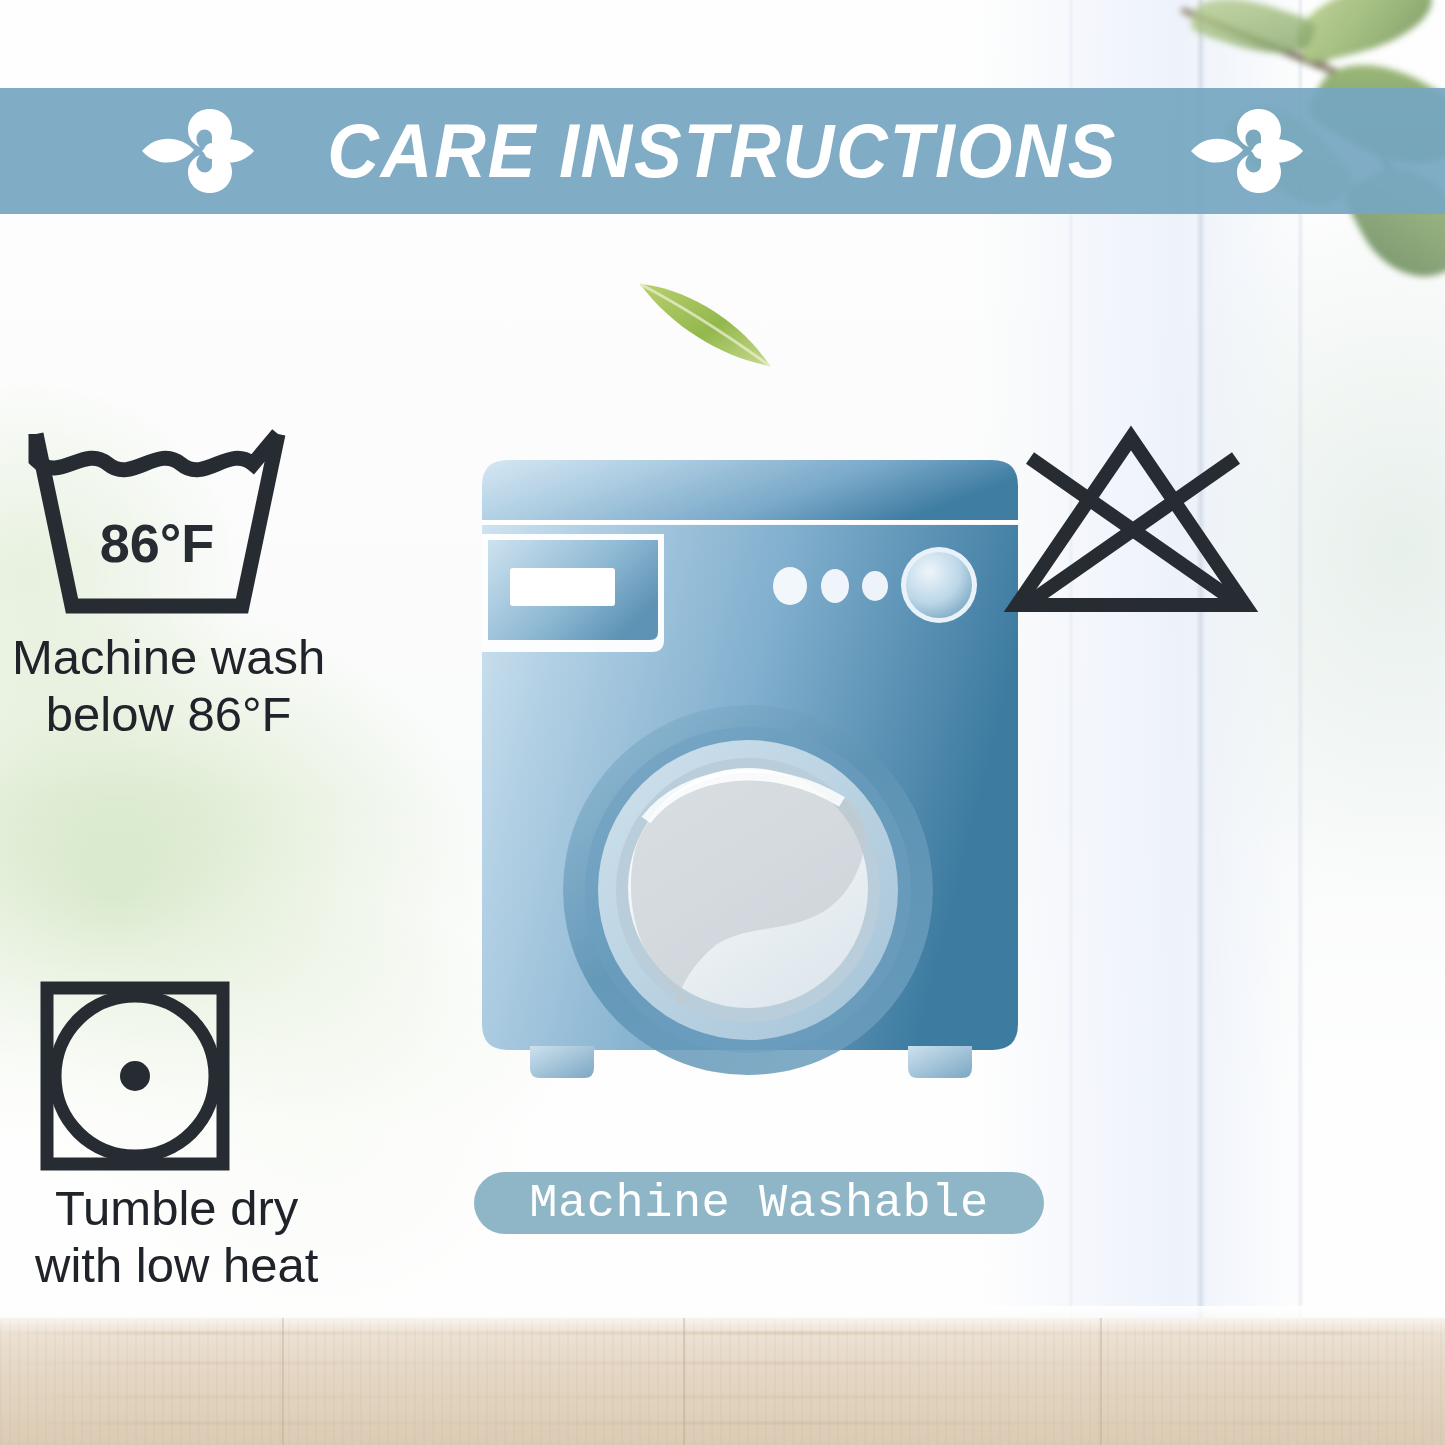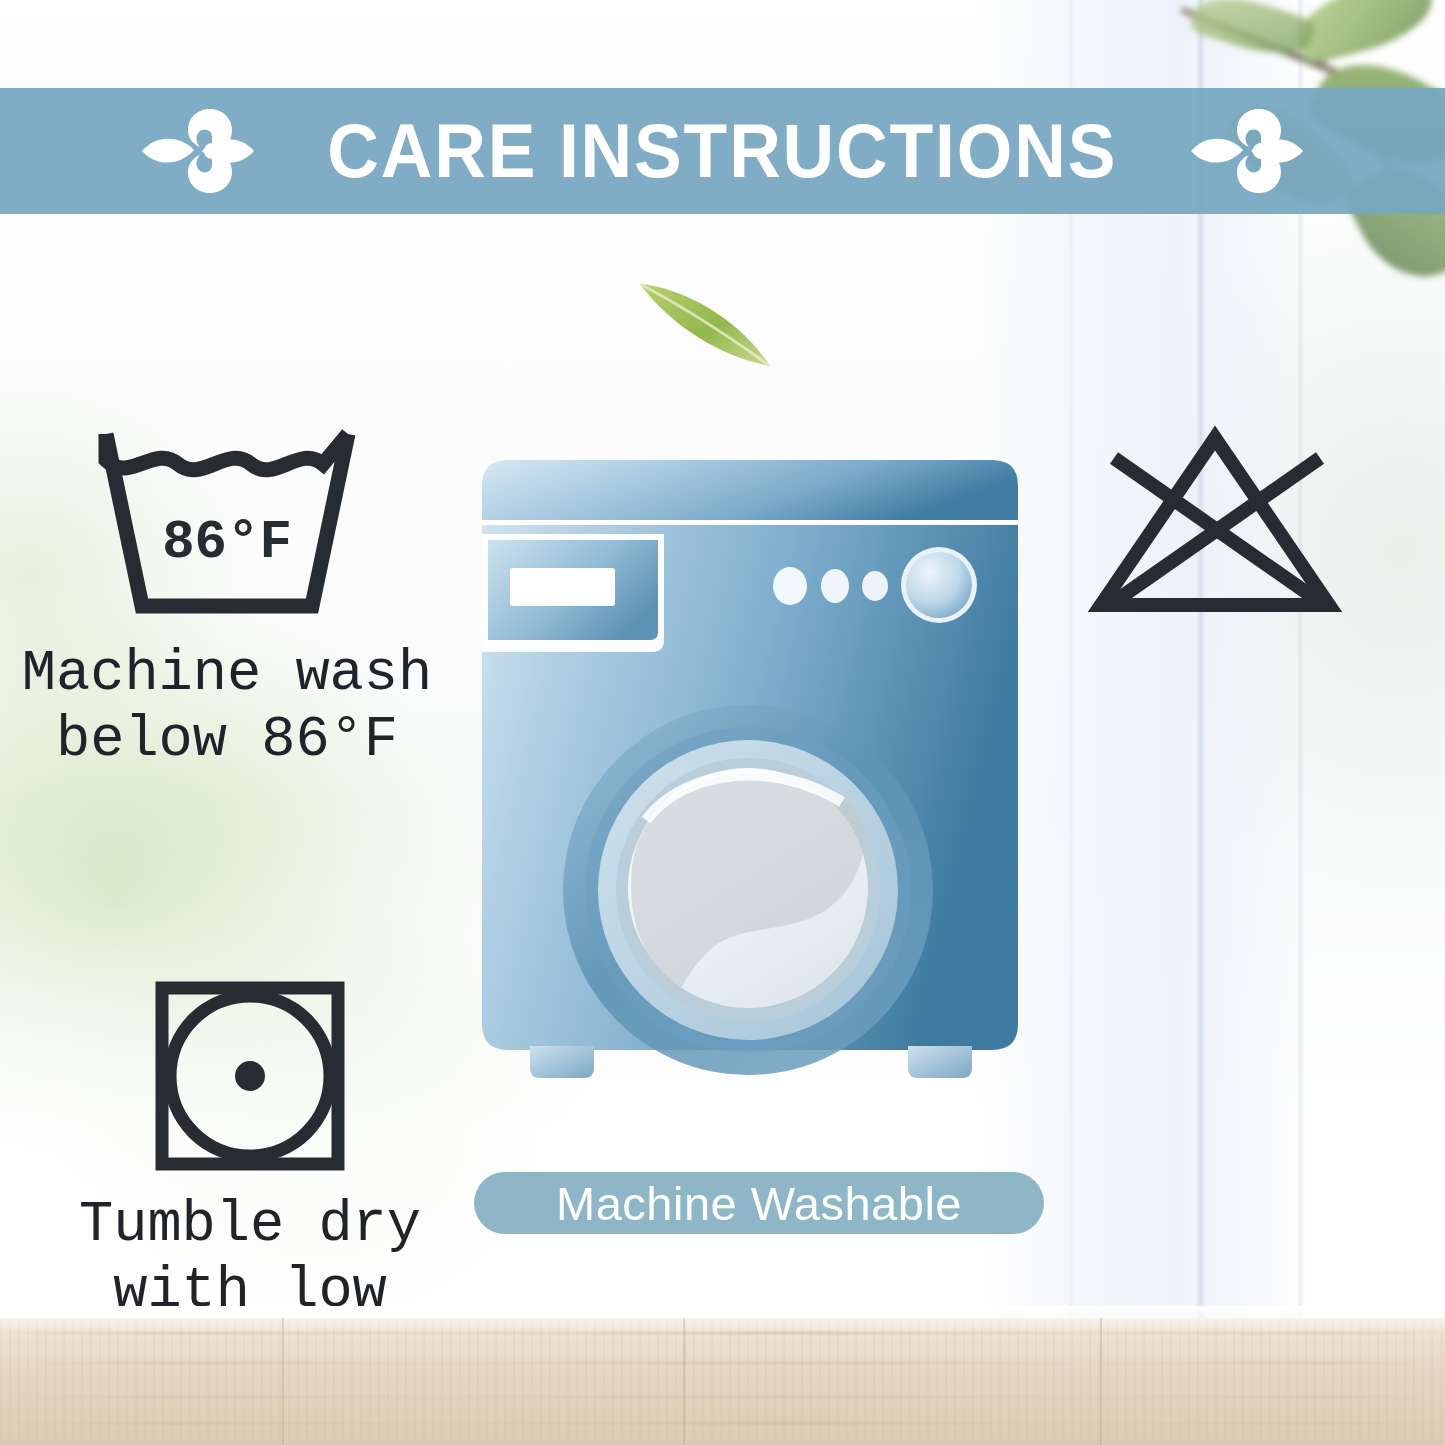--- a/index.html
+++ b/index.html
@@ -95,47 +95,47 @@
   .banner {
     position: absolute;
     left: 0; right: 0;
     top: 88px;
     height: 126px;
     background: rgba(118,167,193,0.93);
     display: flex;
     align-items: center;
     justify-content: center;
     gap: 44px;
+    font-style: italic;
   }
   .banner-title {
     color: #ffffff;
     font-size: 76px;
     font-weight: 700;
     letter-spacing: 2px;
     line-height: 1;
     white-space: nowrap;
     transform: scaleX(0.94);
   }
   .fleur { width: 120px; height: 96px; flex: none; }
 
   
   .care-item {
     position: absolute;
     display: flex;
     flex-direction: column;
-    align-items: center;
+    align-items: flex-start;
     width: 430px;
-    font-family: Liberation Mono, monospace;
   }
   .care-icon { display:block; }
   .care-label {
-    margin-top: 16px;
+    margin-top: 4px;
     text-align: center;
     color: #20242a;
-    font-size: 57px;
+    font-size: 49px;
     line-height: 1.16;
     font-weight: 400;
     white-space: pre-line;
   }
 
   #item-wash   { left: 12px;  top: 420px; }
   #item-bleach { left: 1000px; top: 420px; }
   #item-dry    { left: 35px;  top: 976px; }
   #item-iron   { left: 1000px; top: 955px; }
 
@@ -165,20 +165,21 @@
     display: flex;
     align-items: center;
     justify-content: center;
   }
   .badge-text {
     color: #ffffff;
     font-size: 47px;
     font-weight: 400;
     letter-spacing: .5px;
     white-space: nowrap;
+    font-family: Liberation Mono, monospace;
   }
 
   .floating-leaf { position:absolute; left: 630px; top: 272px; width: 150px; height: 105px; }
 </style>
 </head>
 <body>
 
 <div id="stage">
 
   <div class="bg-base"></div>

